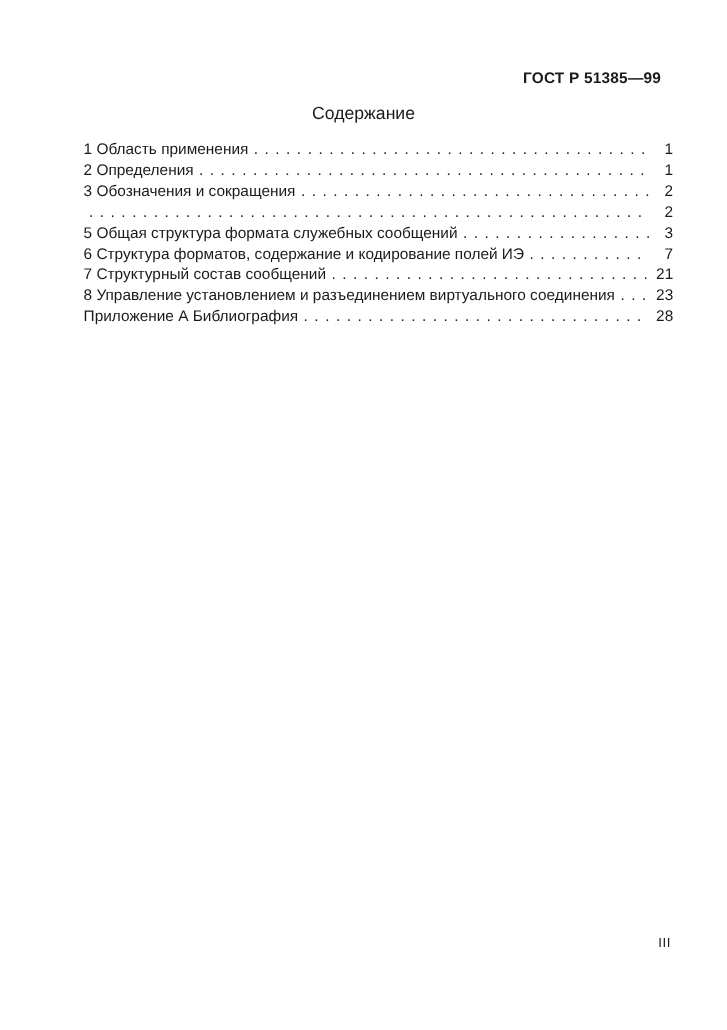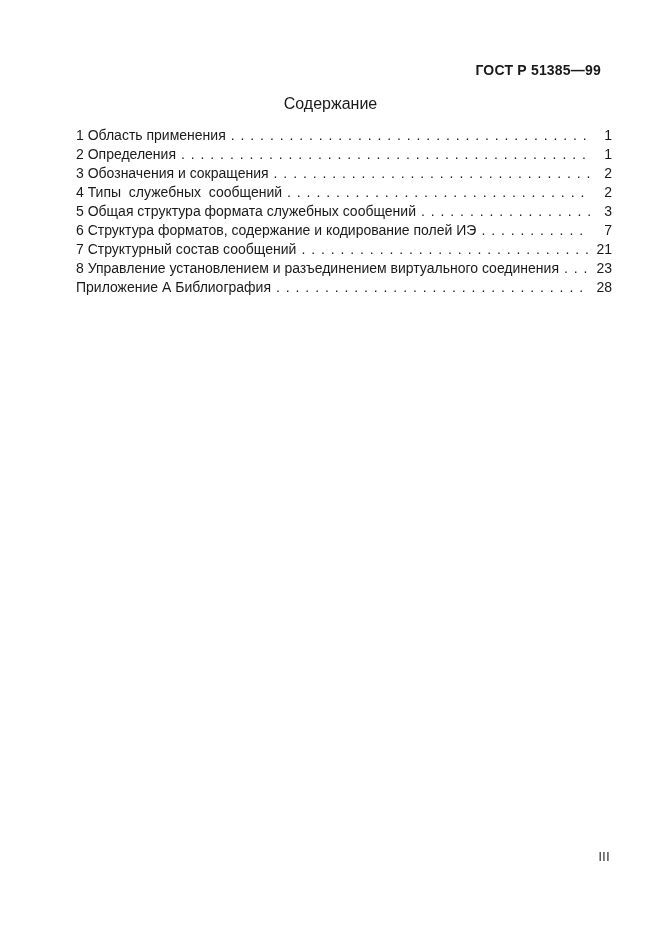--- a/index.html
+++ b/index.html
@@ -99,21 +99,20 @@
       <span class="toc-page">1</span>
     </div>
 
     <div class="toc-row">
       <span class="toc-label">3 Обозначения и сокращения</span>
       <span class="toc-leader"></span>
       <span class="toc-page">2</span>
     </div>
 
     <div class="toc-row">
-      <span class="toc-label">4 Типы  служебных  сообщений</span>
       <span class="toc-leader"></span>
       <span class="toc-page">2</span>
     </div>
 
     <div class="toc-row">
       <span class="toc-label">5 Общая структура формата служебных сообщений</span>
       <span class="toc-leader"></span>
       <span class="toc-page">3</span>
     </div>
 

